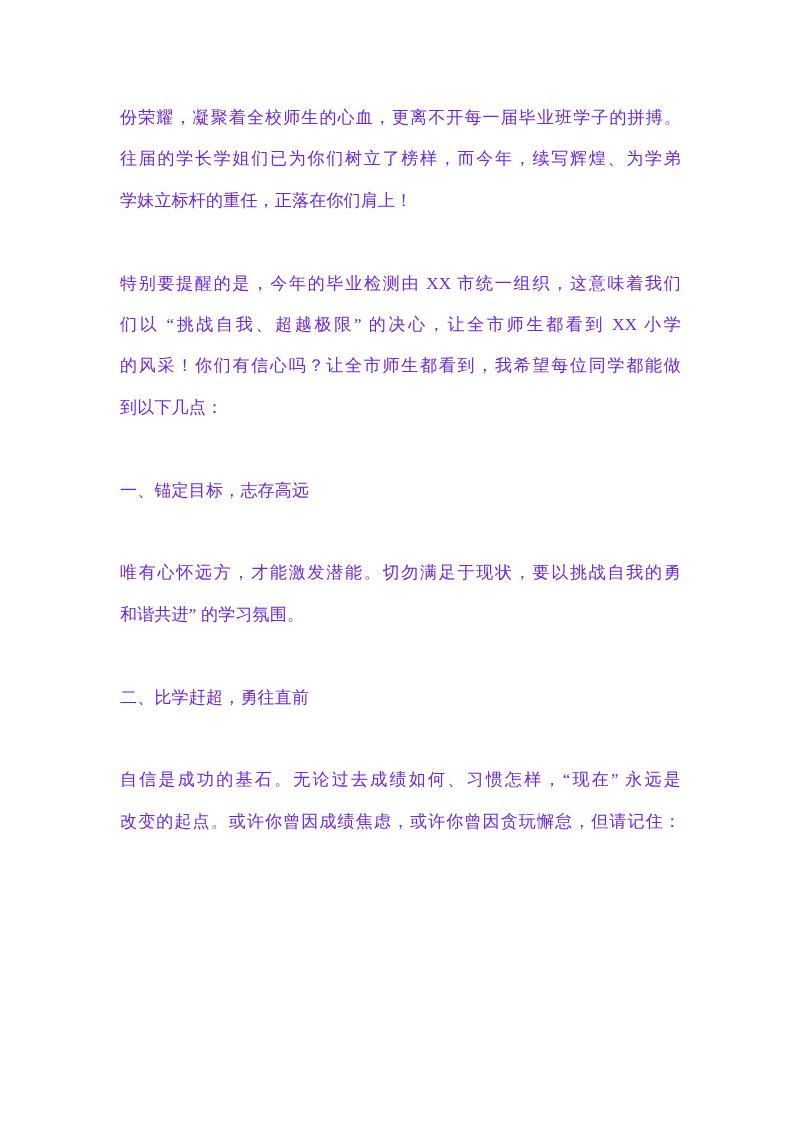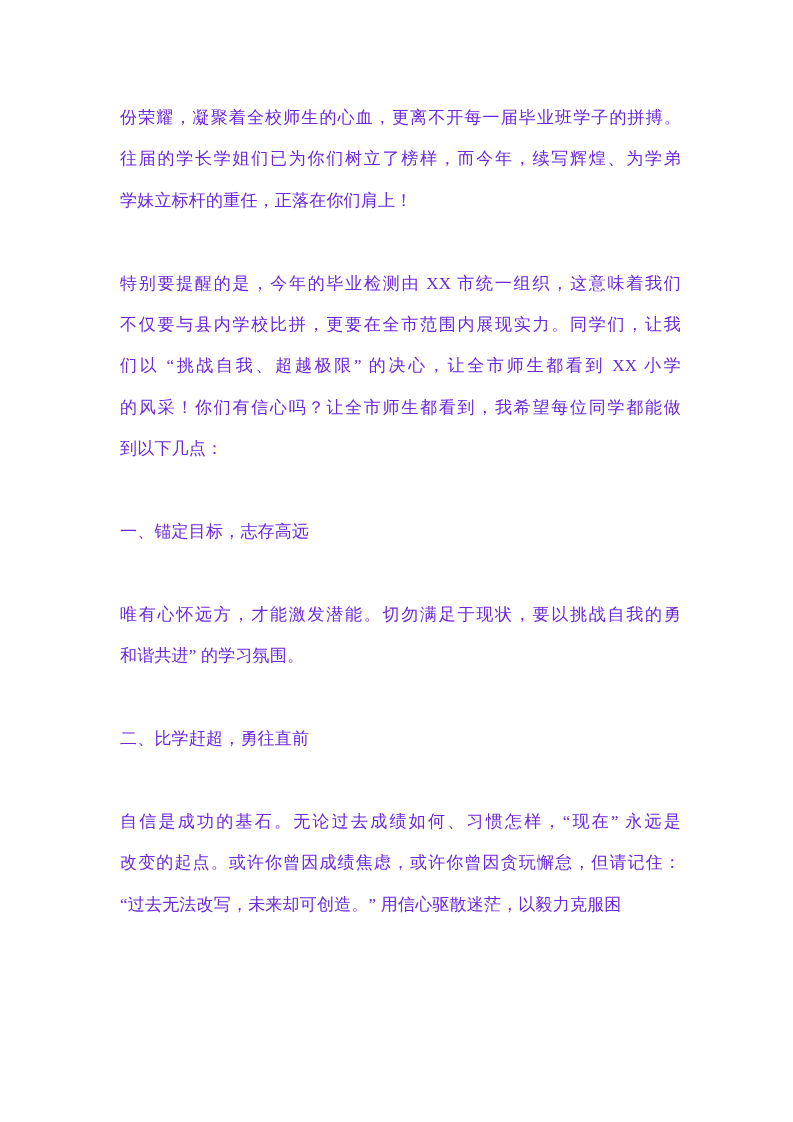--- a/index.html
+++ b/index.html
@@ -56,34 +56,32 @@
 
 <main class="page">
   <article class="doc-content" id="doc" style="color: #6d28d9;">
       <div class="block paragraph">
         <div class="line">份荣耀，凝聚着全校师生的心血，更离不开每一届毕业班学子的拼搏。</div>
         <div class="line">往届的学长学姐们已为你们树立了榜样，而今年，续写辉煌、为学弟</div>
         <div class="line last">学妹立标杆的重任，正落在你们肩上！</div>
       </div>
       <div class="block paragraph">
         <div class="line">特别要提醒的是，今年的毕业检测由 XX 市统一组织，这意味着我们</div>
-        <div class="line">不仅要与县内学校比拼，更要在全市范围内展现实力。同学们，让我</div>
         <div class="line">们以 “挑战自我、超越极限” 的决心，让全市师生都看到 XX 小学</div>
         <div class="line">的风采！你们有信心吗？让全市师生都看到，我希望每位同学都能做</div>
         <div class="line last">到以下几点：</div>
       </div>
       <div class="block heading">
         <div class="line last">一、锚定目标，志存高远</div>
       </div>
       <div class="block paragraph">
         <div class="line">唯有心怀远方，才能激发潜能。切勿满足于现状，要以挑战自我的勇</div>
         <div class="line last">和谐共进” 的学习氛围。</div>
       </div>
       <div class="block heading">
         <div class="line last">二、比学赶超，勇往直前</div>
       </div>
       <div class="block paragraph">
         <div class="line">自信是成功的基石。无论过去成绩如何、习惯怎样，“现在” 永远是</div>
         <div class="line">改变的起点。或许你曾因成绩焦虑，或许你曾因贪玩懈怠，但请记住：</div>
-        <div class="line last">“过去无法改写，未来却可创造。” 用信心驱散迷茫，以毅力克服困</div>
       </div>
     </article>
 </main>
 
 </body></html>

